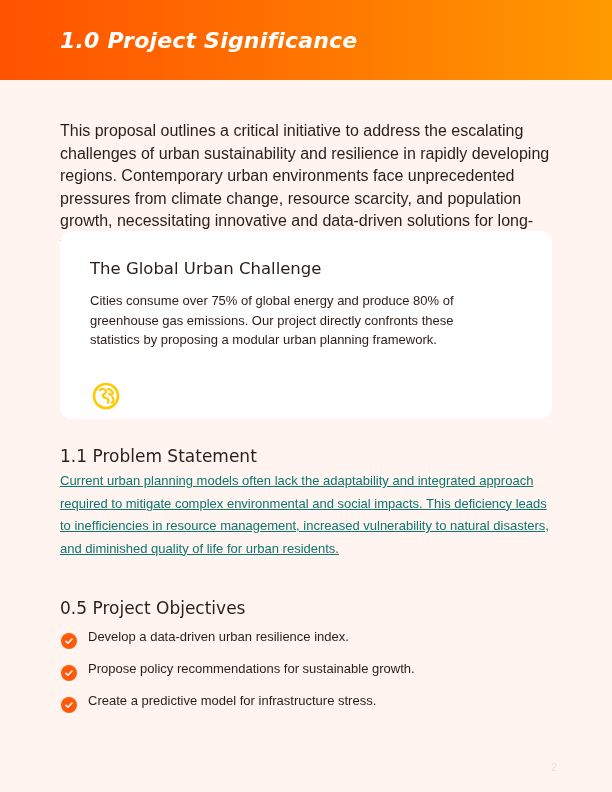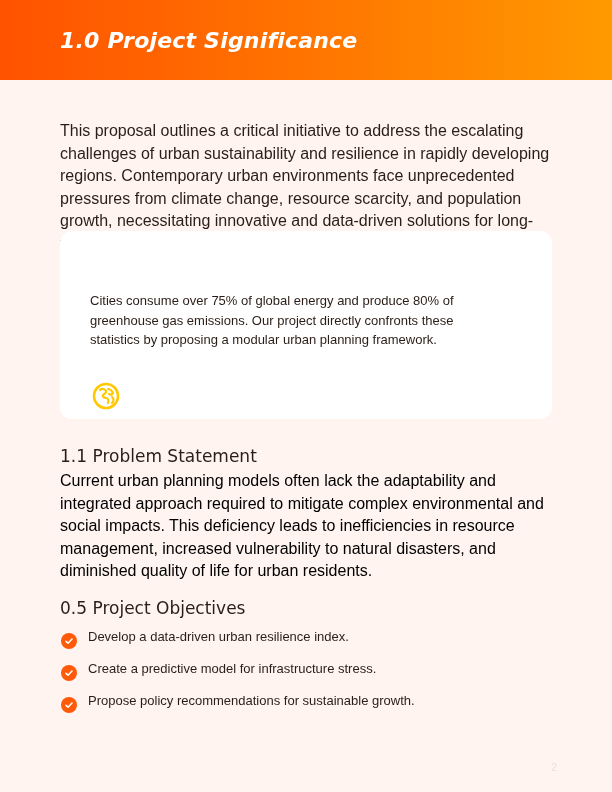--- a/index.html
+++ b/index.html
@@ -43,21 +43,21 @@
       position: absolute; left: 32px; top: 151px; width: 28px; height: 28px;
     }
     .h2 {
       position: absolute; left: 60px;
       font-family: "DejaVu Sans", sans-serif;
       font-size: 17px; font-weight: 500; color: #2b1d17;
     }
     .problem-title { top: 438px; margin-top: 8px; }
     .problem-text {
       position: absolute; left: 60px; top: 470px; width: 492px;
-      font-size: 16px; line-height: 22.5px; color: #000000;
+      font-size: 13px; line-height: 22.5px; color: #0f766e; text-decoration: underline;
     }
     .objectives-title { top: 598px; }
     .obj-list { position: absolute; left: 60px; top: 628px; width: 492px; list-style: none; }
     .obj-item { position: relative; height: 32px; text-decoration: underline; }
     .check-icon {
       position: absolute; left: 1px; top: 5px; width: 16px; height: 16px;
       border-radius: 50%; background: #ff5a0a;
     }
     .check-icon svg { position: absolute; left: 0; top: 0; }
     .obj-text {
@@ -72,20 +72,21 @@
 </head>
 <body>
 
 <div class="header">
   <h1 class="header-title">1.0 Project Significance</h1>
 </div>
 
 <p class="intro">This proposal outlines a critical initiative to address the escalating challenges of urban sustainability and resilience in rapidly developing regions. Contemporary urban environments face unprecedented pressures from climate change, resource scarcity, and population growth, necessitating innovative and data-driven solutions for long-term viability.</p>
 
 <div class="card">
+  <h3 class="card-title">The Global Urban Challenge</h3>
   <p class="card-text">Cities consume over 75% of global energy and produce 80% of greenhouse gas emissions. Our project directly confronts these statistics by proposing a modular urban planning framework.</p>
   <span class="globe-icon">
     <svg width="28" height="28" viewBox="0 0 28 28">
       <circle cx="14" cy="14" r="12" fill="none" stroke="#ffc800" stroke-width="2.6"></circle>
       <path d="M8 8 C10 6, 13 7, 14 9 C15 11, 12 12, 11 13 C10 14, 12 16, 14 16 C16 16, 17 18, 16 21 M16 7 C18 7, 20 9, 21 11 C20 13, 18 13, 17 12 M20 15 C22 16, 22 19, 20 21" fill="none" stroke="#ffc800" stroke-width="2.2" stroke-linecap="round" stroke-linejoin="round"></path>
     </svg>
   </span>
 </div>
 
 <h2 class="h2 problem-title">1.1 Problem Statement</h2>
@@ -100,25 +101,25 @@
         </svg>
     </span>
     <span class="obj-text">Develop a data-driven urban resilience index.</span>
   </li>
   <li class="obj-item">
     <span class="check-icon">
       <svg width="16" height="16" viewBox="0 0 16 16">
           <path d="M5 8.3 L7 10.2 L11 6" fill="none" stroke="#ffffff" stroke-width="1.6" stroke-linecap="round" stroke-linejoin="round"></path>
         </svg>
     </span>
-    <span class="obj-text">Create a predictive model for infrastructure stress.</span>
+    <span class="obj-text">Propose policy recommendations for sustainable growth.</span>
   </li>
   <li class="obj-item">
     <span class="check-icon">
       <svg width="16" height="16" viewBox="0 0 16 16">
           <path d="M5 8.3 L7 10.2 L11 6" fill="none" stroke="#ffffff" stroke-width="1.6" stroke-linecap="round" stroke-linejoin="round"></path>
         </svg>
     </span>
-    <span class="obj-text">Propose policy recommendations for sustainable growth.</span>
+    <span class="obj-text">Create a predictive model for infrastructure stress.</span>
   </li>
 </ul>
 
 <span class="page-number">2</span>
 
 </body></html>

